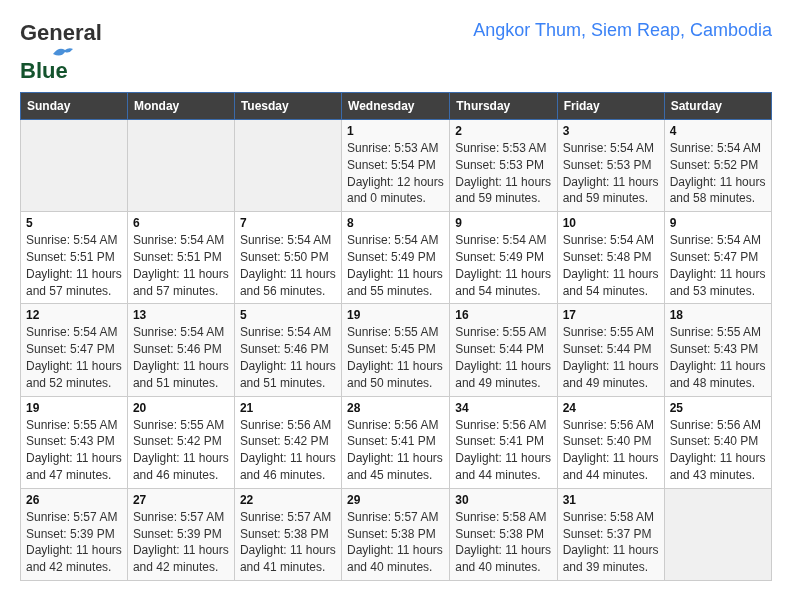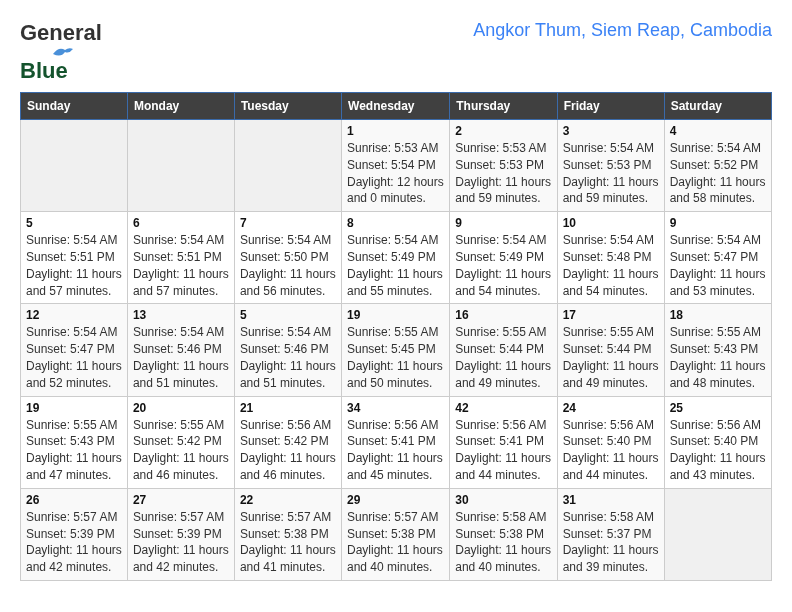--- a/index.html
+++ b/index.html
@@ -198,25 +198,25 @@
         </td>
         <td>
           <div class="day-number">20</div>
           <div class="day-detail">Sunrise: 5:55 AM<br>Sunset: 5:42 PM<br>Daylight: 11 hours and 46 minutes.</div>
         </td>
         <td>
           <div class="day-number">21</div>
           <div class="day-detail">Sunrise: 5:56 AM<br>Sunset: 5:42 PM<br>Daylight: 11 hours and 46 minutes.</div>
         </td>
         <td>
+          <div class="day-number">28</div>
+          <div class="day-detail">Sunrise: 5:56 AM<br>Sunset: 5:41 PM<br>Daylight: 11 hours and 45 minutes.</div>
+        </td>
+        <td>
           <div class="day-number">34</div>
-          <div class="day-detail">Sunrise: 5:56 AM<br>Sunset: 5:41 PM<br>Daylight: 11 hours and 45 minutes.</div>
-        </td>
-        <td>
-          <div class="day-number">42</div>
           <div class="day-detail">Sunrise: 5:56 AM<br>Sunset: 5:41 PM<br>Daylight: 11 hours and 44 minutes.</div>
         </td>
         <td>
           <div class="day-number">24</div>
           <div class="day-detail">Sunrise: 5:56 AM<br>Sunset: 5:40 PM<br>Daylight: 11 hours and 44 minutes.</div>
         </td>
         <td>
           <div class="day-number">25</div>
           <div class="day-detail">Sunrise: 5:56 AM<br>Sunset: 5:40 PM<br>Daylight: 11 hours and 43 minutes.</div>
         </td>

